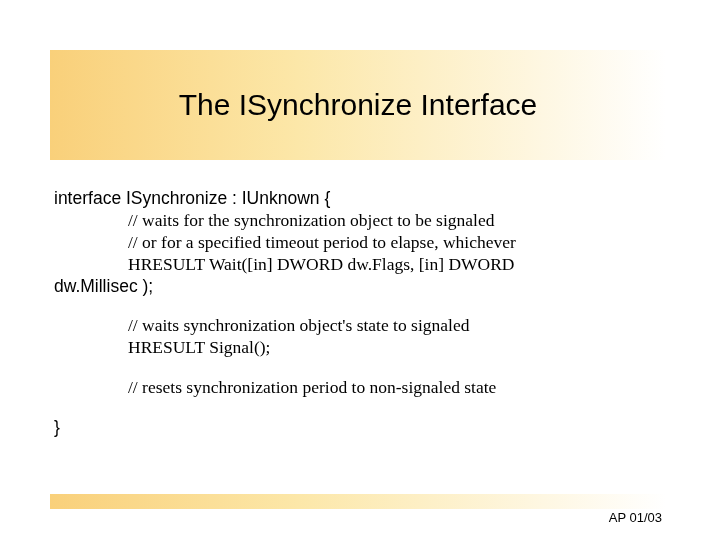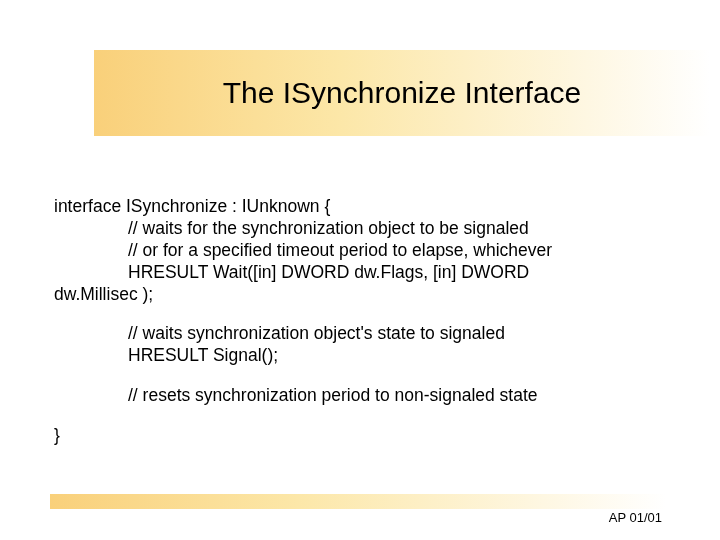--- a/index.html
+++ b/index.html
@@ -15,44 +15,44 @@
     position: relative;
     width: 720px;
     height: 540px;
     background: #ffffff;
   }
   .header-band {
     position: absolute;
     left: 50px;
     top: 50px;
     width: 616px;
-    height: 86px;
+    height: 110px;
     background: linear-gradient(90deg, #f9d07a 0%, #fce7a8 40%, #ffffff 100%);
     display: flex;
     align-items: center;
     justify-content: center;
-    margin-left: 44px;
   }
   .title {
     font-size: 30px;
     color: #000;
     font-weight: 400;
     text-align: center;
   }
   .content {
     position: absolute;
     left: 54px;
-    top: 196px;
+    top: 188px;
     width: 612px;
     font-size: 17.5px;
     line-height: 1.25;
     color: #000;
   }
   .indent {
     padding-left: 74px;
+    font-family: Liberation Serif, serif;
   }
   .block {
     margin-bottom: 18px;
   }
   .footer-band {
     position: absolute;
     left: 50px;
     top: 494px;
     width: 616px;
     height: 15px;
@@ -90,15 +90,15 @@
     </div>
 
     <div class="block">
       <div class="indent">// resets synchronization period to non-signaled state</div>
     </div>
 
     <div>}</div>
   </div>
 
   <div class="footer-band"></div>
-  <div class="footer-label">AP 01/01</div>
+  <div class="footer-label">AP 01/03</div>
 
 </div>
 
 </body></html>

